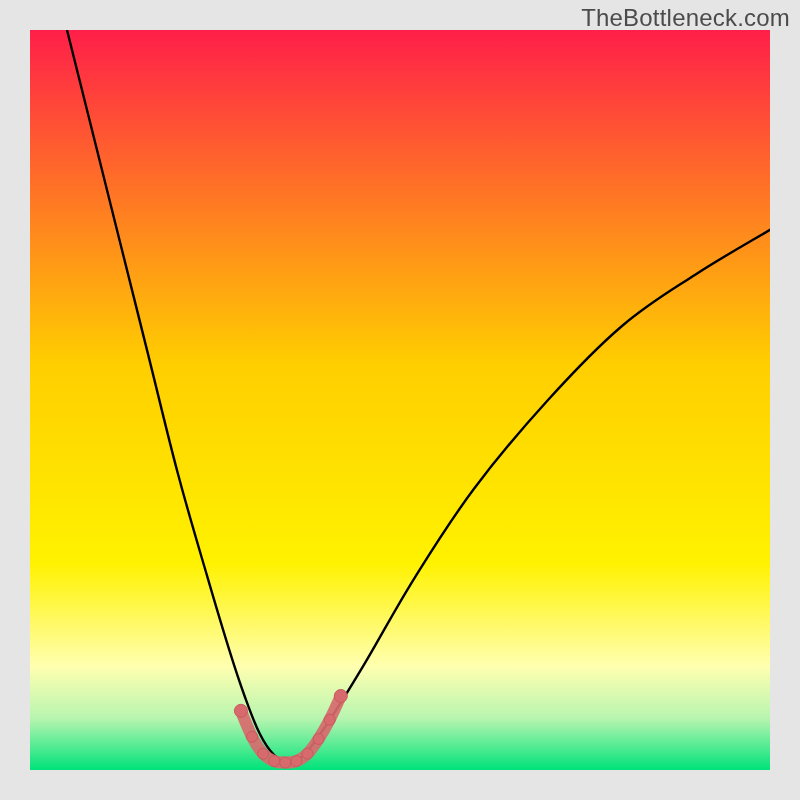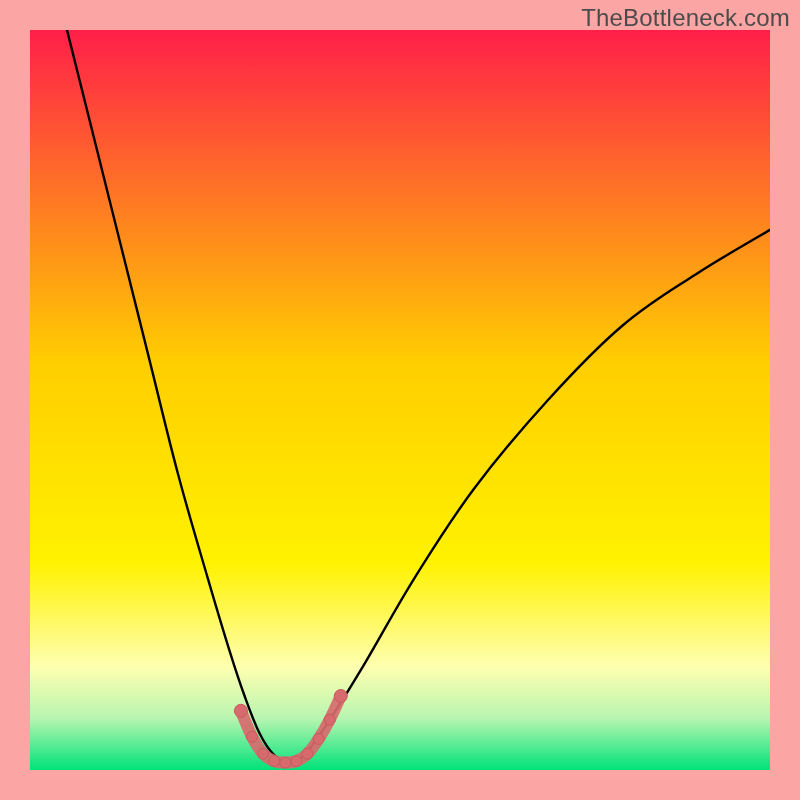--- a/index.html
+++ b/index.html
@@ -7,21 +7,21 @@
     padding: 0;
     width: 800px;
     height: 800px;
     background: #000;
     font-family: Arial, Helvetica, sans-serif;
     overflow: hidden;
   }
   .frame {
     position: absolute;
     inset: 0;
-    background: #fca5a5;
+    background: #e5e5e5;
   }
   .plot {
     position: absolute;
     left: 30px;
     top: 30px;
     width: 740px;
     height: 740px;
     overflow: hidden;
   }
   .watermark {

